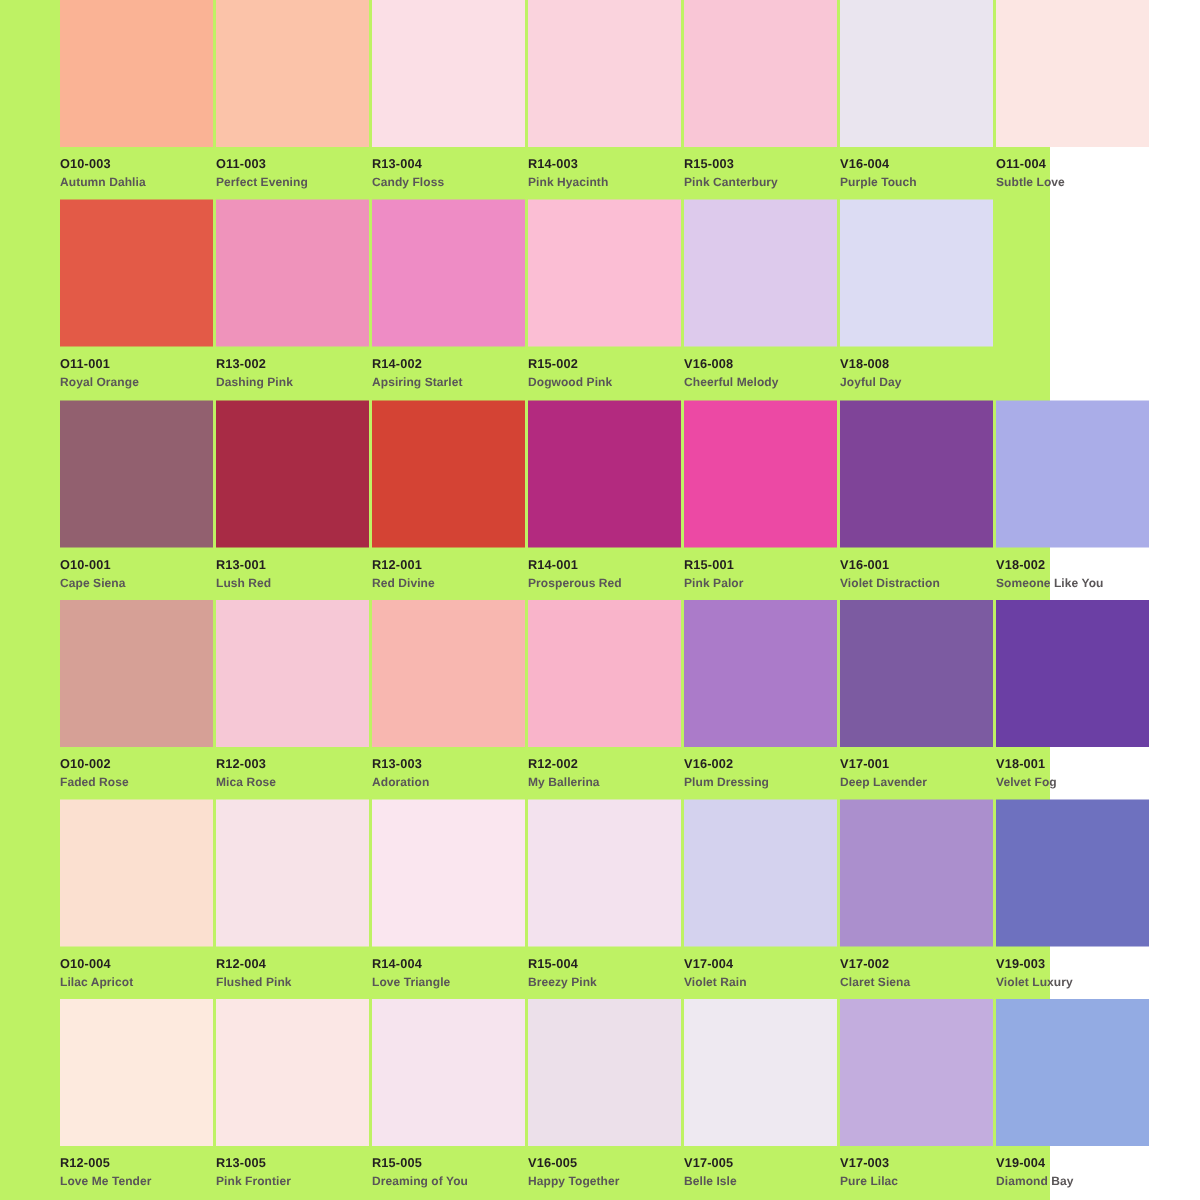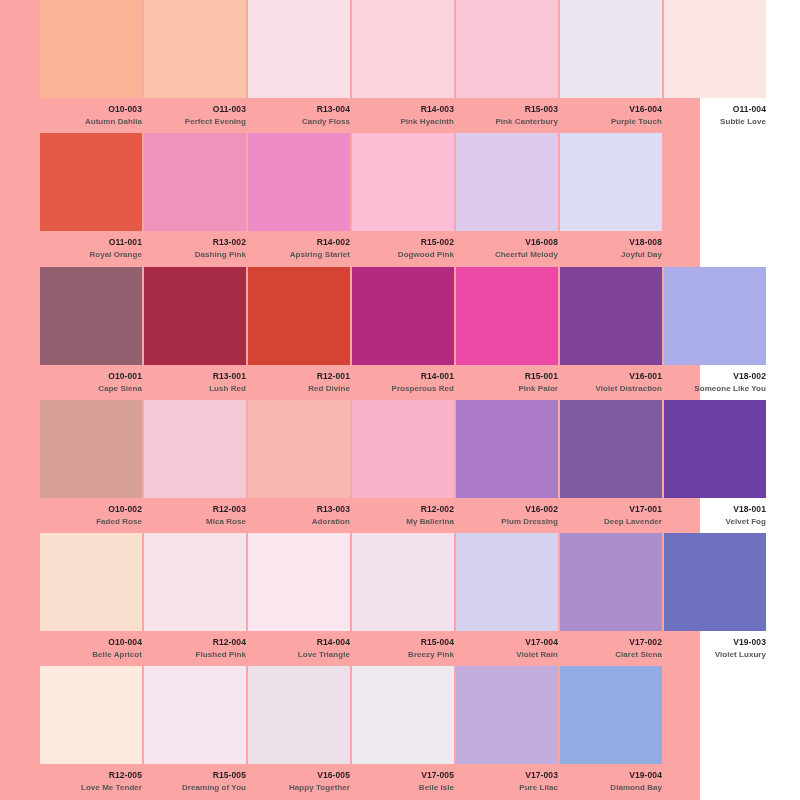--- a/index.html
+++ b/index.html
@@ -12,25 +12,24 @@
     height: 800px;
     font-family: "Liberation Sans", sans-serif;
     -webkit-font-smoothing: antialiased;
     overflow: hidden;
   }
 
   #palette-sheet {
     position: relative;
     width: 700px;
     height: 800px;
-    background: #fca5a5;
+    background: #bef264;
     box-sizing: border-box;
     padding-left: 40px;
     padding-right: 8px;
-    text-align: right;
   }
 
   .palette-row {
     display: flex;
     width: 752px;
     height: 133.3px;
     box-sizing: border-box;
   }
 
   .swatch-cell {
@@ -280,21 +279,21 @@
         <div class="swatch-name">Velvet Fog</div>
       </div>
     </div>
   </div>
 
   <div class="palette-row">
     <div class="swatch-cell">
       <div class="swatch-chip" style="background-color: rgb(251, 224, 208);"></div>
       <div class="swatch-meta">
         <div class="swatch-code">O10-004</div>
-        <div class="swatch-name">Belle Apricot</div>
+        <div class="swatch-name">Lilac Apricot</div>
       </div>
     </div>
     <div class="swatch-cell">
       <div class="swatch-chip" style="background-color: rgb(247, 227, 232);"></div>
       <div class="swatch-meta">
         <div class="swatch-code">R12-004</div>
         <div class="swatch-name">Flushed Pink</div>
       </div>
     </div>
     <div class="swatch-cell">
@@ -336,20 +335,27 @@
 
   <div class="palette-row">
     <div class="swatch-cell">
       <div class="swatch-chip" style="background-color: rgb(253, 234, 222);"></div>
       <div class="swatch-meta">
         <div class="swatch-code">R12-005</div>
         <div class="swatch-name">Love Me Tender</div>
       </div>
     </div>
     <div class="swatch-cell">
+      <div class="swatch-chip" style="background-color: rgb(251, 231, 229);"></div>
+      <div class="swatch-meta">
+        <div class="swatch-code">R13-005</div>
+        <div class="swatch-name">Pink Frontier</div>
+      </div>
+    </div>
+    <div class="swatch-cell">
       <div class="swatch-chip" style="background-color: rgb(246, 228, 238);"></div>
       <div class="swatch-meta">
         <div class="swatch-code">R15-005</div>
         <div class="swatch-name">Dreaming of You</div>
       </div>
     </div>
     <div class="swatch-cell">
       <div class="swatch-chip" style="background-color: rgb(236, 224, 234);"></div>
       <div class="swatch-meta">
         <div class="swatch-code">V16-005</div>

